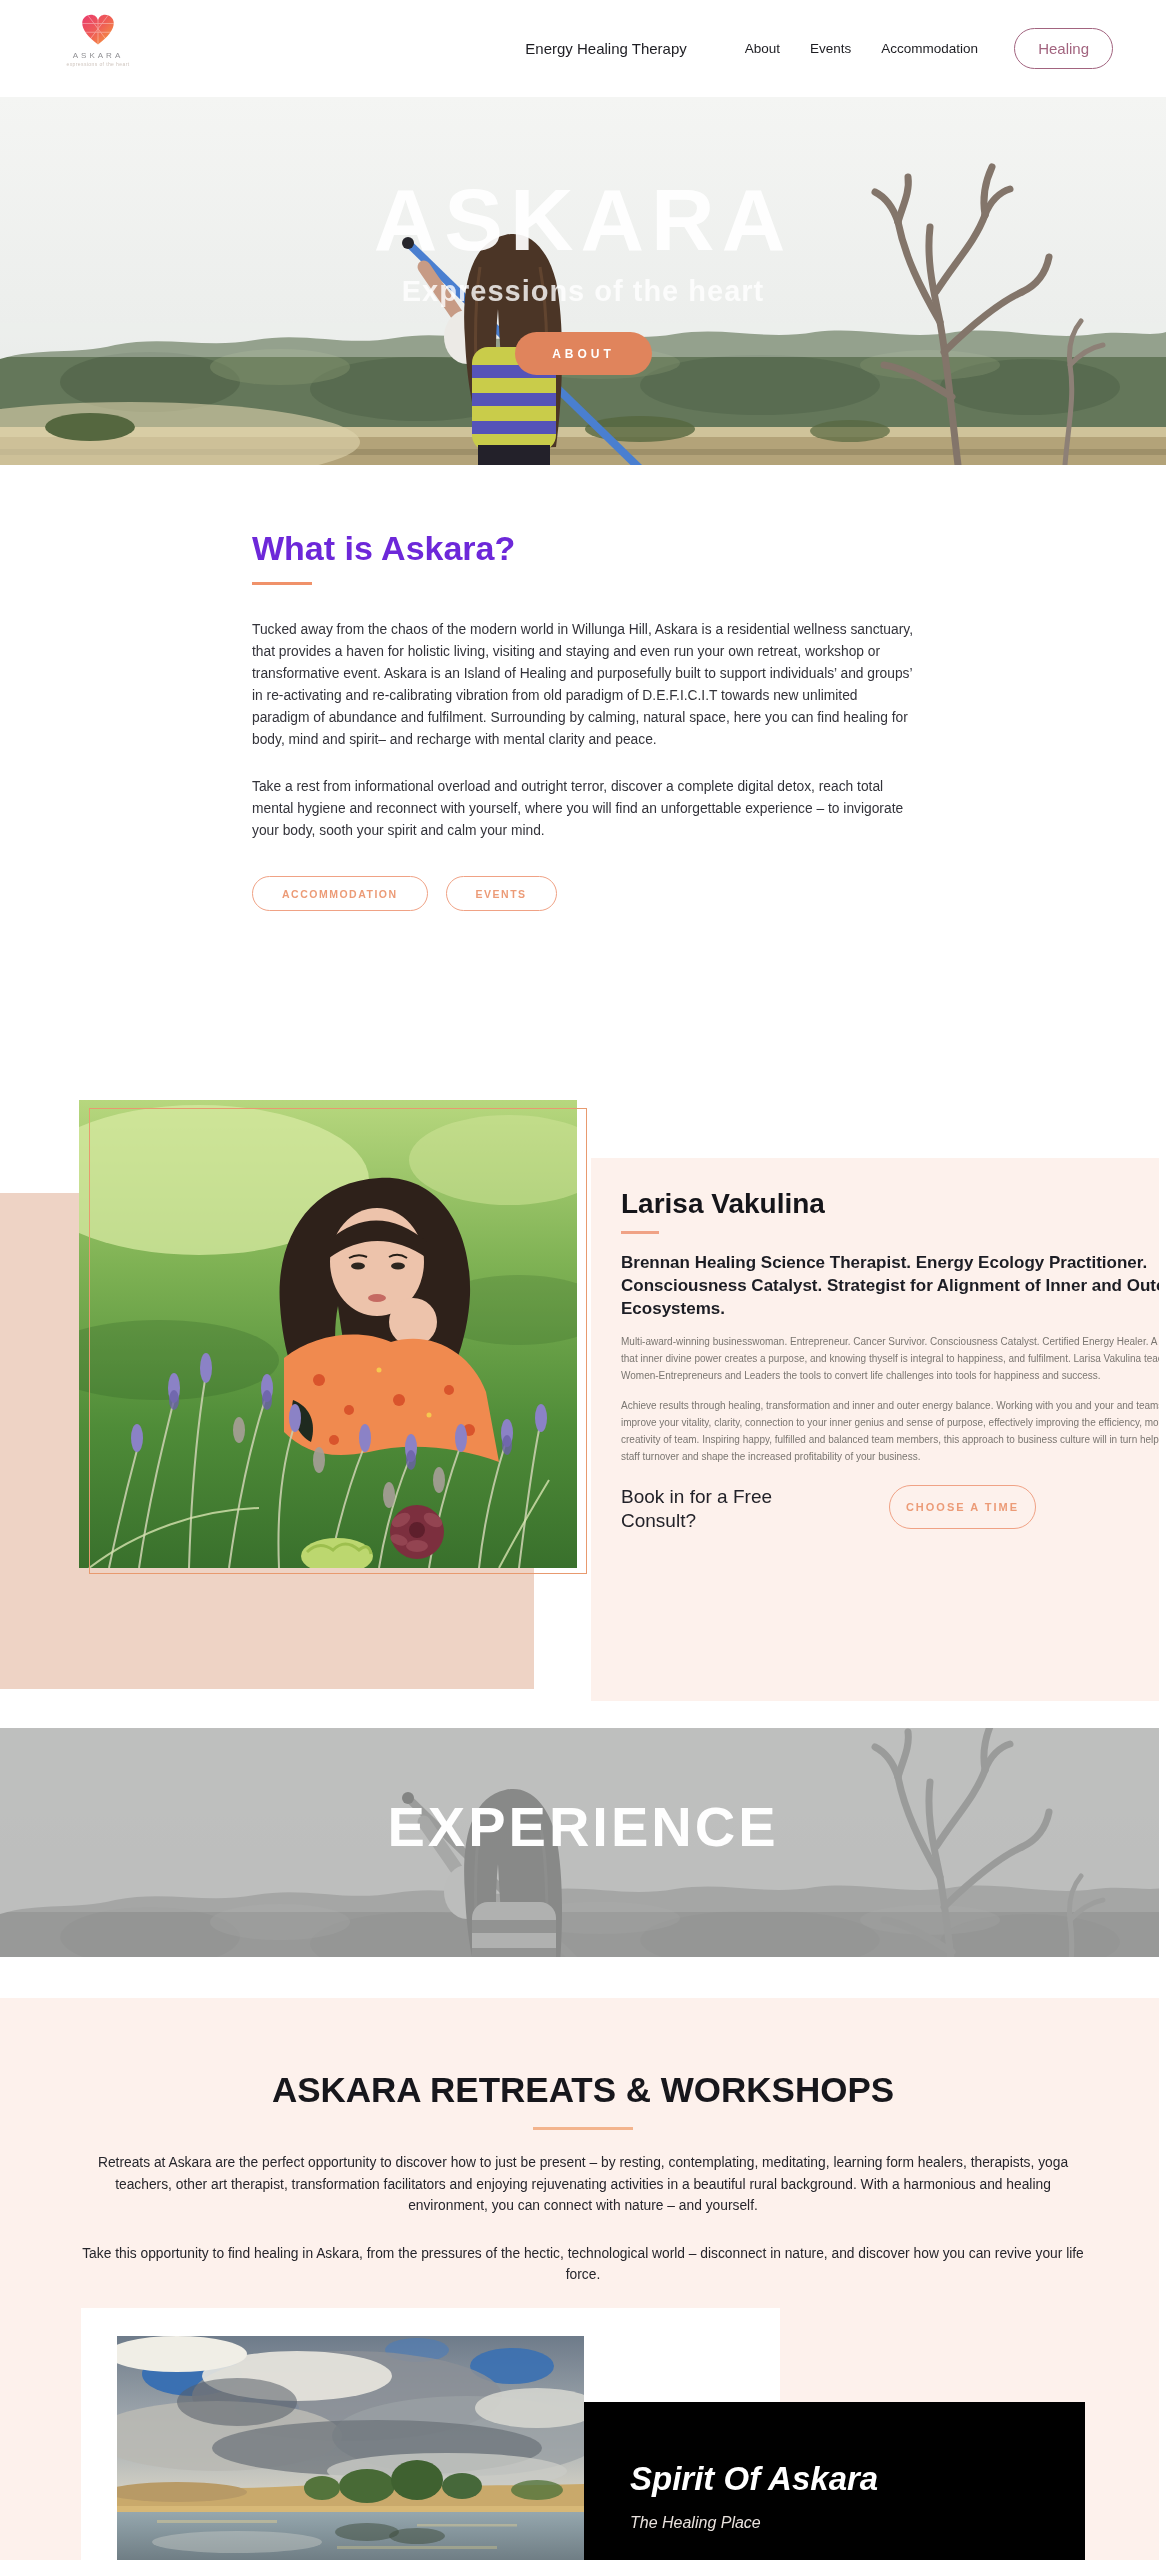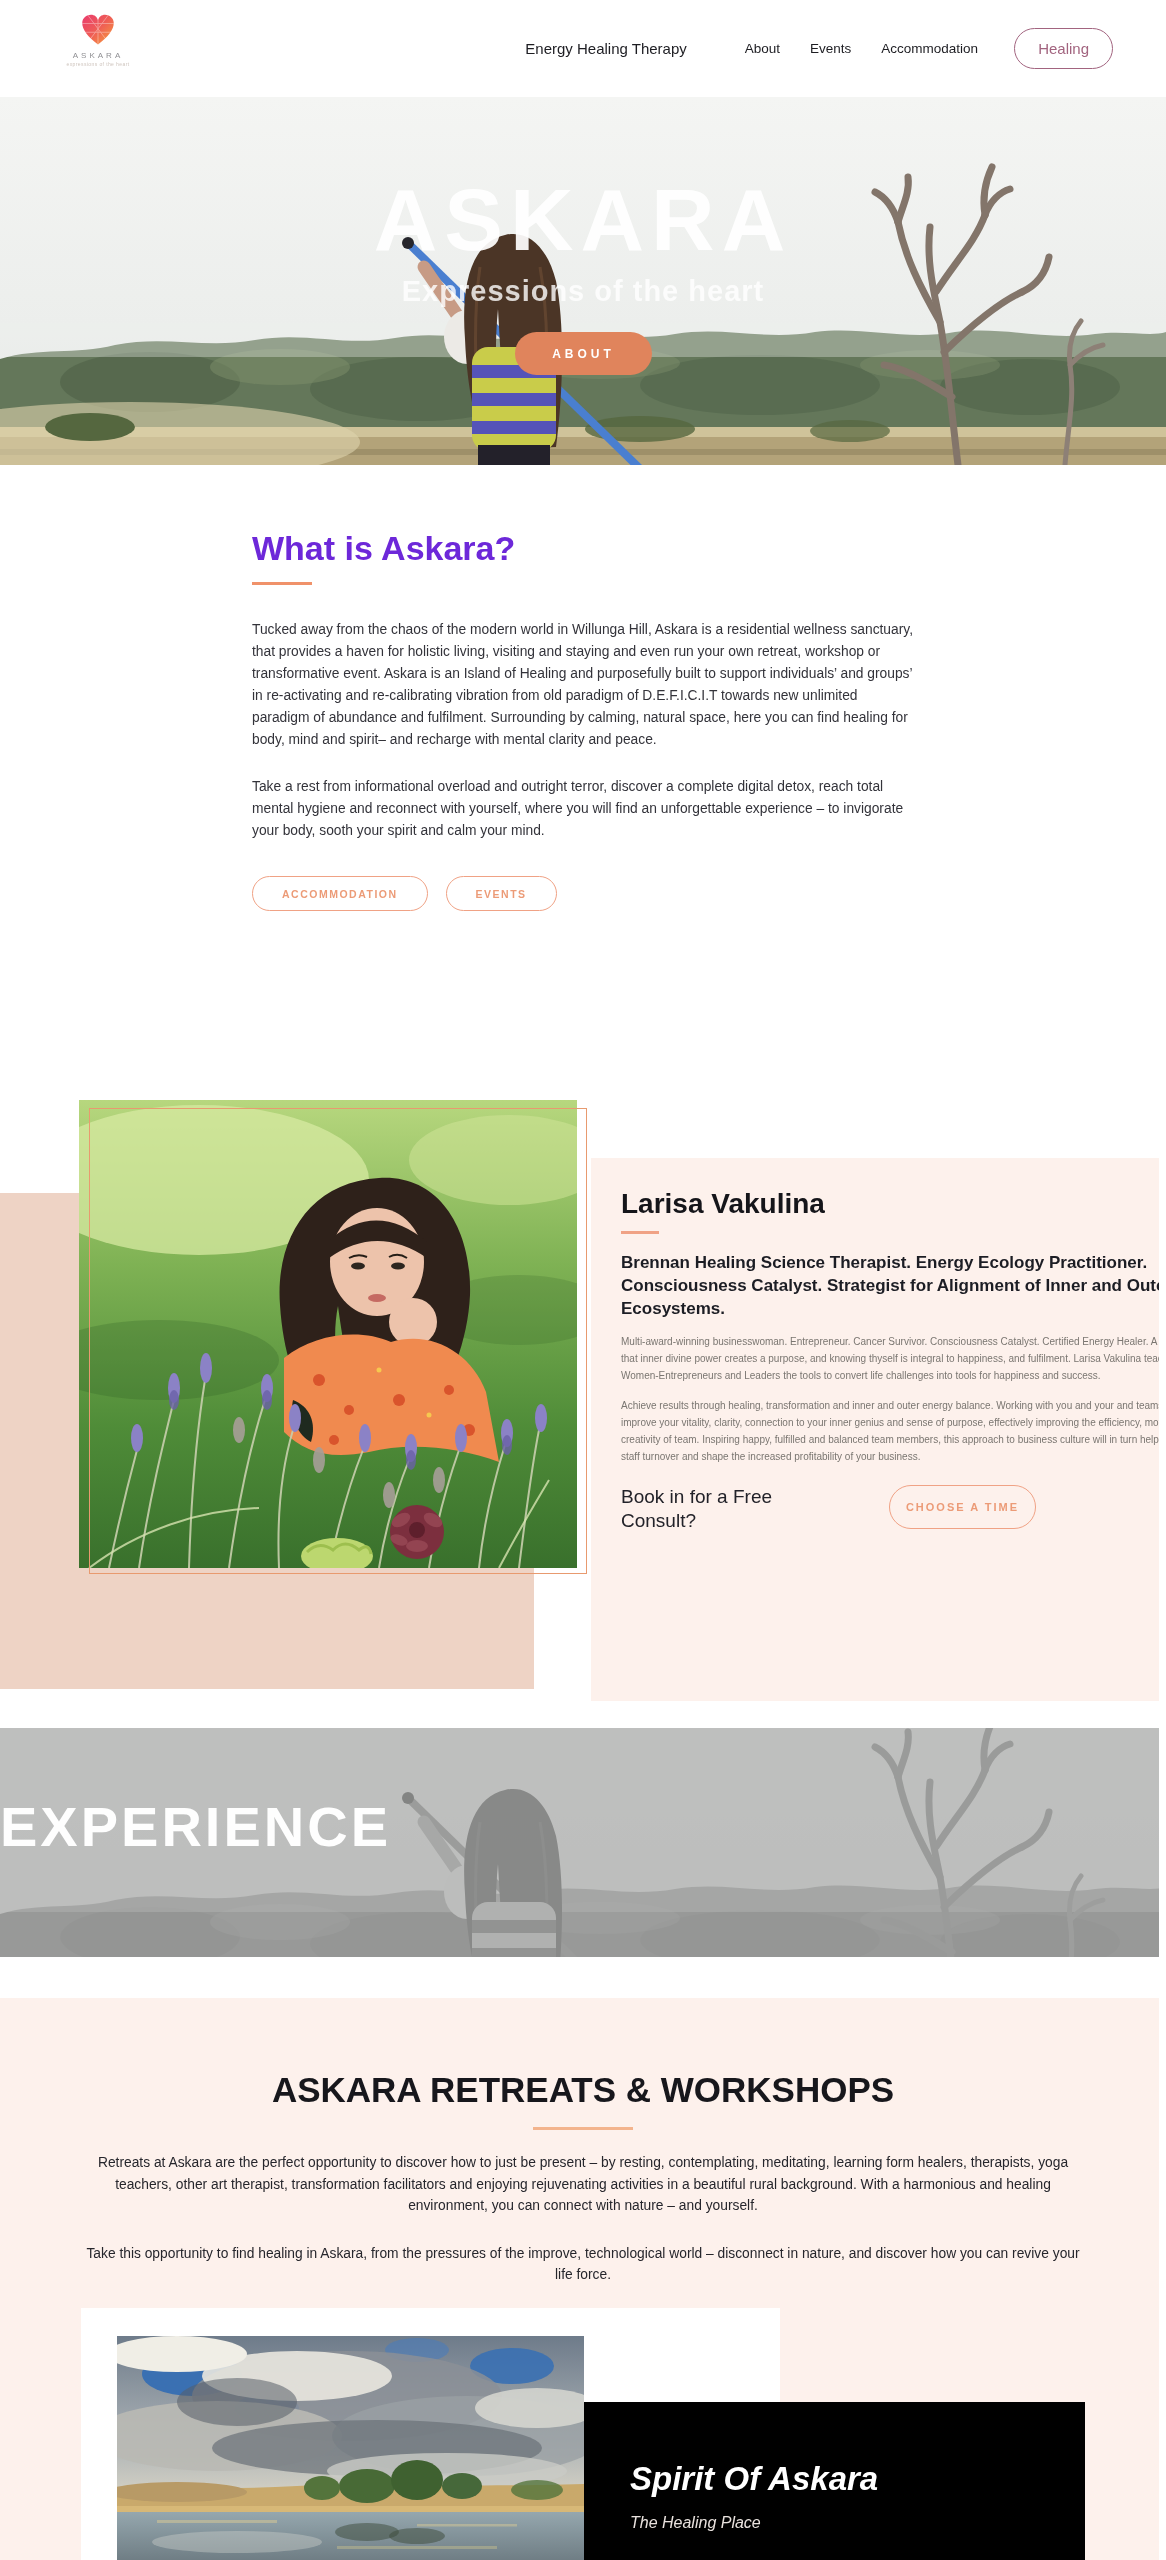--- a/index.html
+++ b/index.html
@@ -61,21 +61,21 @@
   .choose-pill { margin-left:58px; width:147px; height:44px; border:1.5px solid #f0a285; border-radius:22px;
                  color:#ec9b77; font-size:11px; font-weight:bold; letter-spacing:2px; background:transparent;
                  display:flex; align-items:center; justify-content:center; cursor:pointer;
                  font-family:"Liberation Sans",sans-serif; }
 
   
   .experience { position:absolute; top:1728px; left:0; width:1166px; height:229px; overflow:hidden; background:#a7a9a7; }
   .experience .scene-pos { position:absolute; left:0; top:-76px; width:1166px; height:368px;
                            filter:grayscale(1) brightness(1.04); }
   .experience .overlay { position:absolute; left:0; top:0; width:100%; height:100%; background:rgba(166,168,166,.72); }
-  .exp-title { position:absolute; top:66px; left:0; width:100%; text-align:left; color:#fefefe;
+  .exp-title { position:absolute; top:66px; left:0; width:100%; text-align:center; color:#fefefe;
                font-size:56px; font-weight:bold; letter-spacing:3px; }
 
   
   .retreats { position:absolute; top:1998px; left:0; width:1166px; height:562px; background:#fdf1ec; }
   .retreats-head { padding-top:72px; text-align:center; font-size:35px; font-weight:bold; color:#17171c; }
   .retreats-divider { width:100px; height:3px; background:#f3b48d; margin:17px auto 0; }
   .retreats p { width:1002px; margin:0 auto; text-align:center; font-size:13.8px; line-height:21.5px; color:#26262c; }
   .retreats-p1 { margin-top:22px !important; }
   .retreats-p2 { margin-top:26px !important; }
 
@@ -375,21 +375,21 @@
         </svg>
     </div>
     <div class="overlay"></div>
     <div class="exp-title">EXPERIENCE</div>
   </div>
 
   <div class="retreats">
     <div class="retreats-head">ASKARA RETREATS &amp; WORKSHOPS</div>
     <div class="retreats-divider"></div>
     <p class="retreats-p1">Retreats at Askara are the perfect opportunity to discover how to just be present – by resting, contemplating, meditating, learning form healers, therapists, yoga teachers, other art therapist, transformation facilitators and enjoying rejuvenating activities in a beautiful rural background. With a harmonious and healing environment, you can connect with nature – and yourself.</p>
-    <p class="retreats-p2">Take this opportunity to find healing in Askara, from the pressures of the improve, technological world – disconnect in nature, and discover how you can revive your life force.</p>
+    <p class="retreats-p2">Take this opportunity to find healing in Askara, from the pressures of the hectic, technological world – disconnect in nature, and discover how you can revive your life force.</p>
   </div>
 
   <div class="spirit-card"></div>
   <div class="spirit-photo">
     <svg viewBox="0 0 467 226" preserveAspectRatio="xMidYMin slice">
         <use href="#landscapeScene"></use>
       </svg>
   </div>
   <div class="black-panel">
     <div class="spirit-title">Spirit Of Askara</div>

